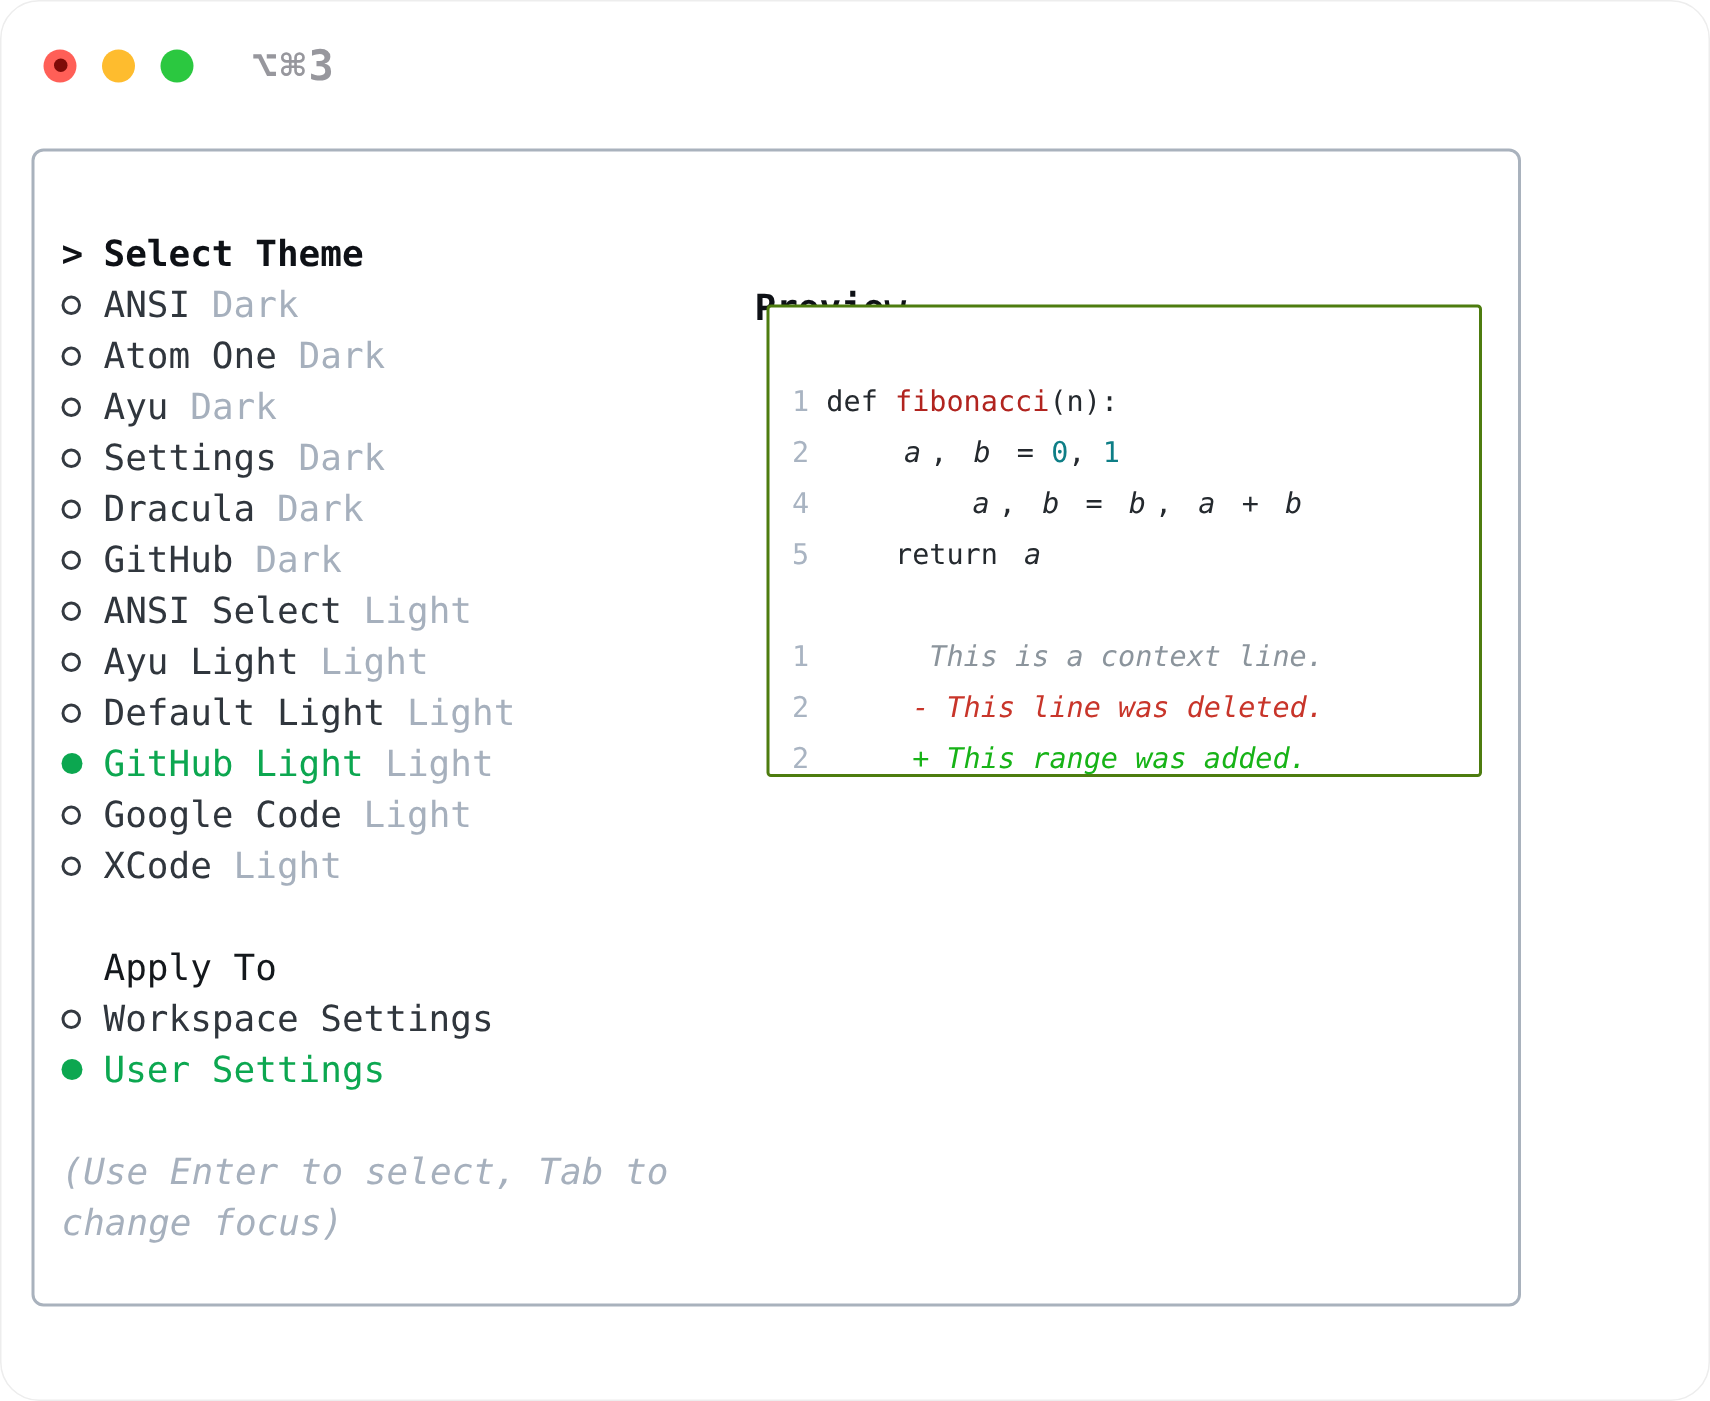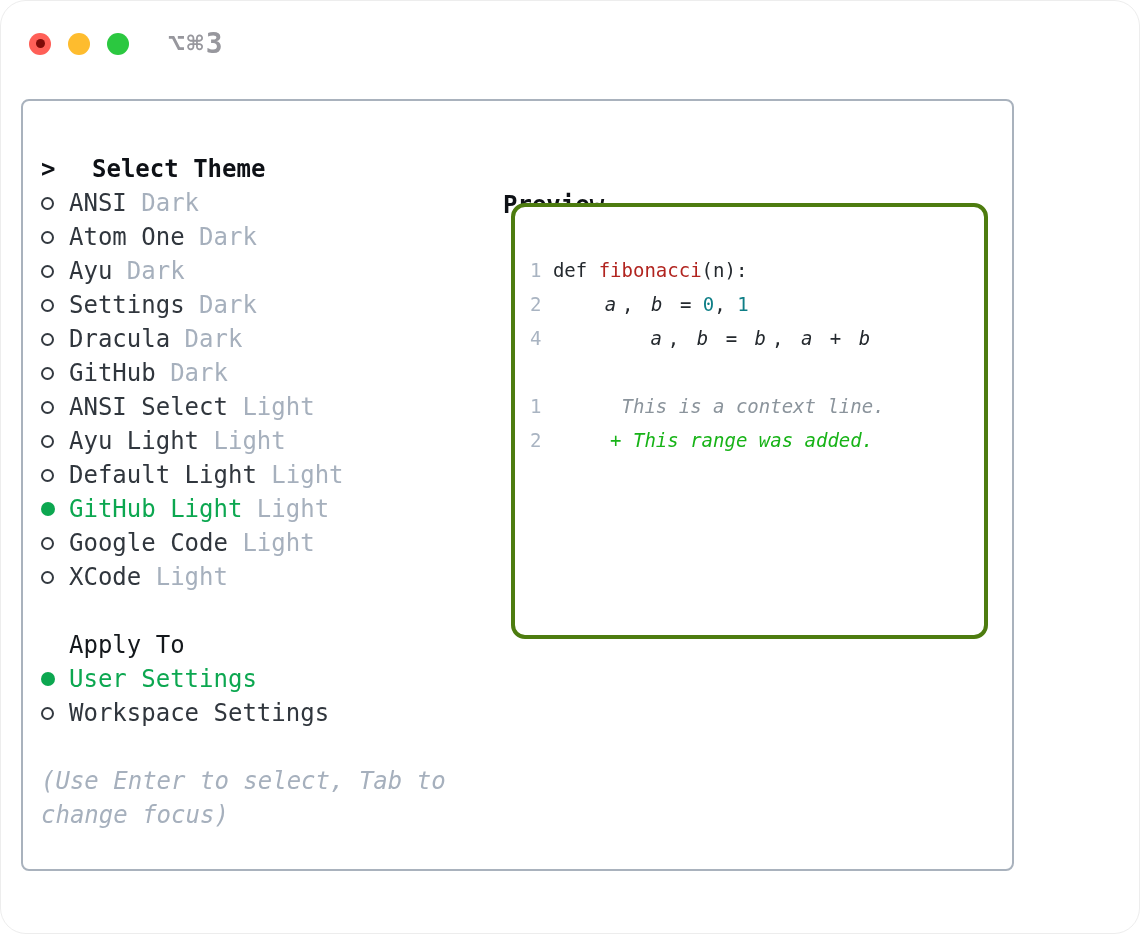--- a/index.html
+++ b/index.html
@@ -32,37 +32,37 @@
   
   .left-col { position:absolute; left:18px; top:51px; width:440px; }
   .row { height:34px; display:flex; align-items:center; font-size:24px; color:#30363d; white-space:pre; }
   .row .marker { width:28px; display:flex; align-items:center; flex:none; }
   .chev { font-weight:bold; color:#0e1116; font-size:24px; }
   .radio {
     width:13px; height:13px; border-radius:50%;
     border:2.5px solid #343a41; background:transparent;
   }
   .radio.on { width:14px; height:14px; border:none; background:#0ca750; }
-  .hdr { font-weight:bold; color:#0e1116;margin-left:23px; }
+  .hdr { font-weight:bold; color:#0e1116; }
   .theme-name { color:#30363d; }
   .theme-name.sel { color:#0ca750; }
   .tag { color:#a6b0bd; }
   .apply-hdr { color:#14181c; }
   .opt-label.sel { color:#0ca750; }
   .spacer { height:34px; }
   .hint {
     width:424px; font-size:24px; line-height:34px; color:#a6b0bd; font-style:italic;
   }
 
   
   .preview-header { position:absolute; left:480px; top:51px; height:34px; display:flex; align-items:center;
     font-size:24px; font-weight:bold; color:#0e1116;margin-top:36px; }
   .preview-box {
-    position:absolute; left:488px; top:102px; width:477px; height:436px;
-    border:4px solid #4d7c0f; border-radius:14px; background:#ffffff;
+    position:absolute; left:488px; top:102px; width:477px; height:315px;
+    border:2px solid #4d7c0f; border-radius:3px; background:#ffffff;
     padding:46px 0 0 15px;
   }
   .code-line { height:34px; font-size:19px; line-height:34px; white-space:pre; }
   .ln       { color:#a9b4c2; }
   .tok-plain   { color:#24292e; }
   .tok-func    { color:#b1241f; }
   .tok-number  { color:#0e7e86; }
   .tok-builtin { color:#1f8ccc; }
   .tok-var     { color:#24292e; font-style:italic; padding:0 6px; }
   .tok-context { color:#8b949c; font-style:italic; }
@@ -105,36 +105,38 @@
         </div>
 
       <div class="spacer"></div>
 
       <div class="row">
         <span class="marker"></span>
         <span class="apply-hdr">Apply To</span>
       </div>
 
       <div id="apply-options">
+          <div class="row"><span class="marker"><span class="radio"></span></span><span class="opt-label">Workspace Settings</span></div>
           <div class="row"><span class="marker"><span class="radio on"></span></span><span class="opt-label sel">User Settings</span></div>
-          <div class="row"><span class="marker"><span class="radio"></span></span><span class="opt-label">Workspace Settings</span></div>
         </div>
 
       <div class="spacer"></div>
 
       <div class="hint">(Use Enter to select, Tab to change focus)</div>
     </div>
 
     <div class="preview-header">Preview</div>
 
     <div class="preview-box">
       <div id="preview-code">
           <div class="code-line"><span class="ln">1 </span><span class="tok-plain">def </span><span class="tok-func">fibonacci</span><span class="tok-plain">(n):</span></div>
           <div class="code-line"><span class="ln">2 </span><span class="tok-plain">    </span><span class="tok-var">a</span><span class="tok-plain">, </span><span class="tok-var">b</span><span class="tok-plain"> = </span><span class="tok-number">0</span><span class="tok-plain">, </span><span class="tok-number">1</span></div>
           <div class="code-line"><span class="ln">4 </span><span class="tok-plain">        </span><span class="tok-var">a</span><span class="tok-plain">, </span><span class="tok-var">b</span><span class="tok-plain"> = </span><span class="tok-var">b</span><span class="tok-plain">, </span><span class="tok-var">a</span><span class="tok-plain"> + </span><span class="tok-var">b</span></div>
+          <div class="code-line"><span class="ln">5 </span><span class="tok-plain">    return </span><span class="tok-var">a</span></div>
           <div class="code-line"><span class="ln"> </span></div>
           <div class="code-line"><span class="ln">1 </span><span class="tok-context">      This is a context line.</span></div>
+          <div class="code-line"><span class="ln">2 </span><span class="tok-deleted">     - This line was deleted.</span></div>
           <div class="code-line"><span class="ln">2 </span><span class="tok-added">     + This range was added.</span></div>
         </div>
     </div>
 
   </div>
 </div>
 
 </body></html>

